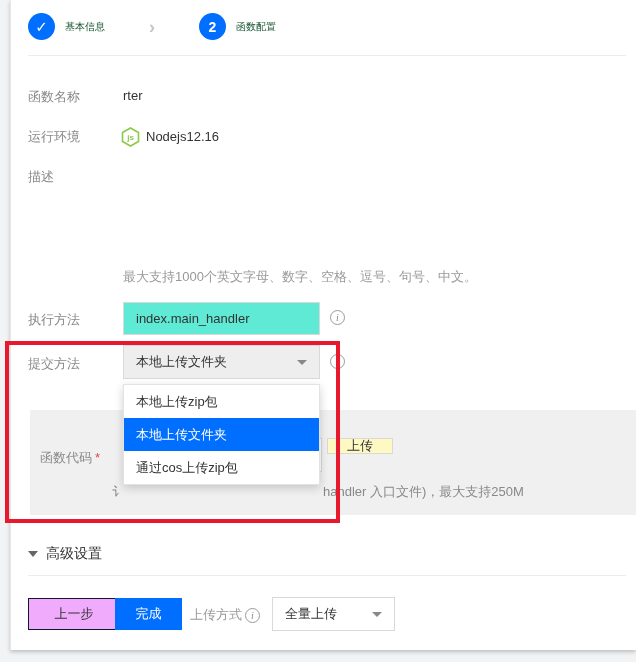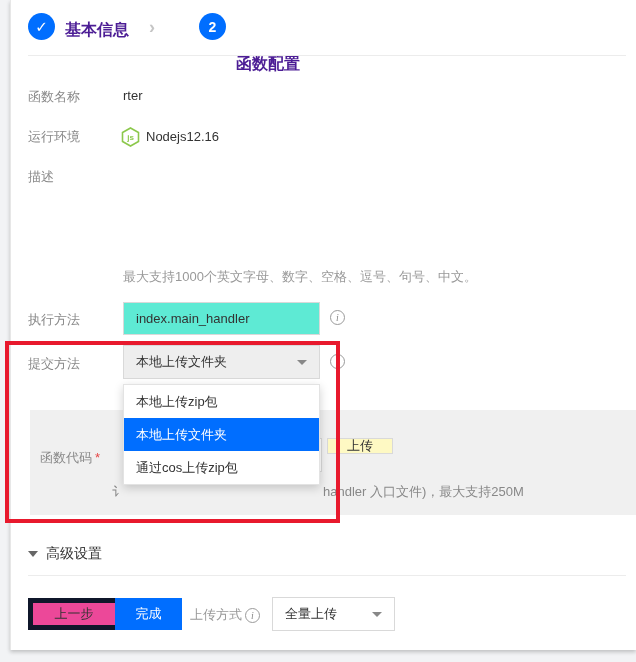--- a/index.html
+++ b/index.html
@@ -23,21 +23,21 @@
   }
   
   .abs{position:absolute;}
 
   
   .step-circle{
     position:absolute;width:27px;height:27px;border-radius:50%;
     background:var(--accent);color:#fff;display:flex;align-items:center;justify-content:center;
     font-size:14px;font-weight:bold;
   }
-  .step-label{position:absolute;font-size:16px;font-weight:bold;color:#4c1d95;}
+  .step-label{position:absolute;font-size:10px;font-weight:normal;color:#14532d;}
   .step-chevron{position:absolute;color:#c5c5c5;font-size:18px;font-weight:bold;}
   .hdr-divider{position:absolute;left:28px;top:55px;width:598px;height:1px;background:#ececec;}
 
   .form-label{position:absolute;left:28px;font-size:13px;color:#888;}
   .plain-value{position:absolute;font-size:13px;color:#333;}
 
   .text-input{
     position:absolute;background:#5eead4;border:1px solid #d9d9d9;
     font-size:13px;color:#333;display:flex;align-items:center;padding:0 12px;
   }
@@ -103,21 +103,21 @@
     width:0;height:0;border-left:5px solid transparent;border-right:5px solid transparent;
     border-top:6px solid #666;margin-right:8px;
   }
   .adv-label{font-size:14px;color:#333;}
   .footer-divider{position:absolute;left:28px;top:575px;width:598px;height:1px;background:#ececec;}
 
   .btn{
     position:absolute;top:598px;height:32px;font-size:13px;
     display:flex;align-items:center;justify-content:center;cursor:pointer;
   }
-  .btn-prev{left:28px;width:92px;background:#ec4899;border:5px solid #0f172a;color:#333;}
+  .btn-prev{left:28px;width:92px;background:#f0abfc;border:1px solid #0f172a;color:#333;}
   .btn-finish{left:115px;width:67px;background:var(--accent);color:#fff;border:none;}
   .upload-mode-label{
     position:absolute;left:190px;top:606px;font-size:13px;color:#999;
     display:flex;align-items:center;gap:3px;
   }
   .upload-mode-label .info-icon{position:static;display:inline-block;flex:0 0 auto;}
 
   .nodejs-icon{position:absolute;left:121px;top:127px;width:19px;height:20px;}
 
   .check-icon-glyph{font-size:15px;font-weight:bold;}
@@ -130,21 +130,21 @@
 
   <div class="abs" style="left:0;top:0;width:636px;height:56px;">
     <div class="step-circle" style="left:28px;top:13px;">
       <span class="check-icon-glyph">✓</span>
     </div>
     <div class="step-label" style="left:65px;top:20px;">基本信息</div>
     <div class="step-chevron" style="left:149px;top:17px;">›</div>
     <div class="step-circle" style="left:199px;top:13px;">
       <span>2</span>
     </div>
-    <div class="step-label" style="left:236px;top:20px;margin-top:34px;">函数配置</div>
+    <div class="step-label" style="left:236px;top:20px;">函数配置</div>
     <div class="hdr-divider"></div>
   </div>
 
   <div class="form-label" style="top:88px;">函数名称</div>
   <div class="plain-value" style="left:123px;top:88px;">rter</div>
 
   <div class="form-label" style="top:128px;text-align:right;">运行环境</div>
   <svg class="nodejs-icon" viewBox="0 0 19 20">
     <polygon points="9.5,1 17.5,5.5 17.5,14.5 9.5,19 1.5,14.5 1.5,5.5" fill="none" stroke="#8cc84b" stroke-width="1.6"></polygon>
     <text x="9.5" y="13" text-anchor="middle" font-size="8" fill="#8cc84b" font-family="Liberation Sans, sans-serif" font-weight="bold">js</text>

